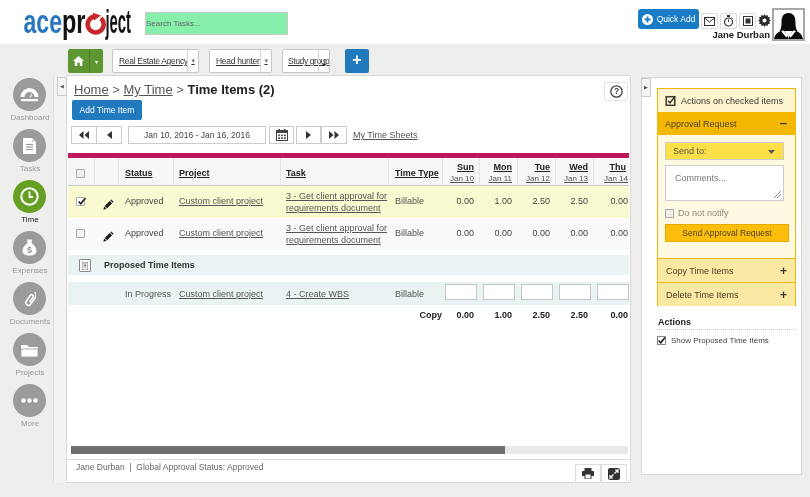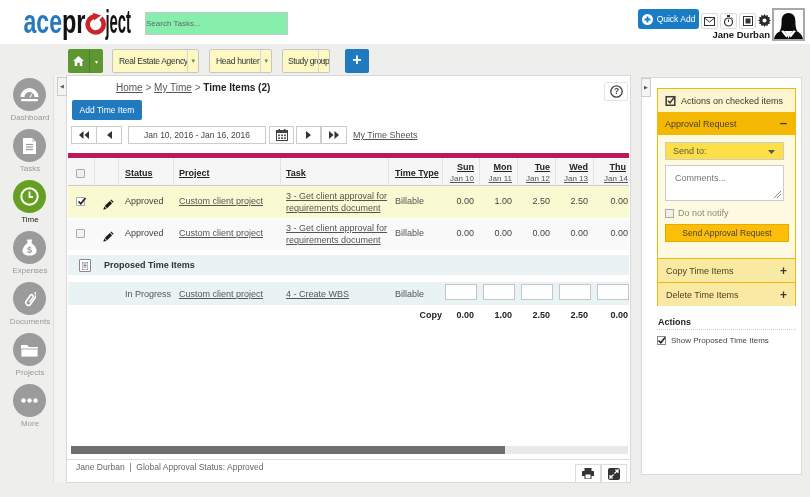--- a/index.html
+++ b/index.html
@@ -8,34 +8,34 @@
 .abs { position:absolute; }
 a { color:#555; text-decoration:underline; }
 
 #hdr { left:0; top:0; width:810px; height:44px; background:#fff; position:absolute; }
 #srch { left:145px; top:12px; width:143px; height:23px; background:#86efac; border:1px solid #c9c9c9; color:#666; font-size:8px; line-height:21px; padding-left:0; }
 #qadd { left:638px; top:9px; width:61px; height:20px; background:#1B7CC6; border-radius:3px; color:#fff; font-size:8.5px; line-height:20px; text-align:center; }
 .hicon { top:13px; width:17px; height:16px; border:1px solid #dcdcdc; border-radius:2px; background:#fff; display:flex; align-items:center; justify-content:center; }
 #janedurban { left:680px; top:29px; width:90px; text-align:right; font-size:9.5px; font-weight:bold; color:#1a1a1a; }
 #avatar { left:772px; top:8px; width:33px; height:33px; border:2px solid #A8A8A8; background:#fff; overflow:hidden; }
 
-.tab { top:49px; height:24px; background:#fef9c3; border:1px solid #c6c6c6; border-radius:2px; font-size:8.5px; letter-spacing:-0.3px; color:#333; display:flex; align-items:center; white-space:nowrap; overflow:hidden; }
+.tab { top:49px; height:24px; background:#ffffff; border:1px solid #c6c6c6; border-radius:2px; font-size:8.5px; letter-spacing:-0.3px; color:#333; display:flex; align-items:center; white-space:nowrap; overflow:hidden;text-decoration:underline; }
 .tab .cap { padding:0 2px 0 6px; flex:1; min-width:0; }
 .tab .arr { border-left:1px solid #d5d5d5; align-self:stretch; display:flex; align-items:center; justify-content:center; width:11px; flex:none; color:#777; font-size:7px; }
 #homebtn { left:68px; top:49px; width:35px; height:24px; background:#5E9732; border-radius:2px; display:flex; }
 #homebtn .hl { width:21px; display:flex; align-items:center; justify-content:center; }
 #homebtn .hr { width:14px; border-left:1px solid #4D7D28; display:flex; align-items:center; justify-content:center; color:#fff; font-size:6px; }
 #plusbtn { left:345px; top:49px; width:24px; height:24px; background:#2179BE; border-radius:2px; color:#fff; font-size:16px; line-height:22px; text-align:center; font-weight:bold; }
 
 .scirc { left:13px; width:33px; height:33px; border-radius:50%; background:#9B9B9B; display:flex; align-items:center; justify-content:center; }
 .slbl { left:0; width:60px; text-align:center; font-size:8px; color:#999; }
 
 #main { left:66px; top:75px; width:565px; height:408px; background:#fff; border:1px solid #D9D9D9; position:absolute; }
 .sidetab { z-index:5; width:10px; height:19px; background:#F4F4F2; border:1px solid #ccc; color:#555; font-size:5px; line-height:17px; text-align:center; }
-#crumb { left:7px; top:6px; font-size:10px; color:#666;margin-left:42px; }
+#crumb { left:7px; top:6px; font-size:13px; color:#666; }
 #crumb b { color:#222; }
 #helpbtn { left:537px; top:6px; width:24px; height:19px; border:1px solid #e3e3e3; border-radius:2px; display:flex; align-items:center; justify-content:center; }
 #addbtn { left:5px; top:24px; width:70px; height:20px; background:#2179BE; border-radius:2px; color:#fff; font-size:8.5px; line-height:20px; text-align:center; }
 .navbtn { top:50px; height:18px; background:#fff; border:1px solid #ccc; color:#333; display:flex; align-items:center; justify-content:center; }
 #datebox { left:61px; top:50px; width:138px; height:18px; border:1px solid #ccc; font-size:8.5px; color:#444; text-align:center; line-height:16px; }
 #mts { left:286px; top:54px; font-size:9px; color:#555; }
 
 .trow { position:absolute; left:1px; width:561px; }
 .tcell { position:absolute; font-size:9px; color:#444; top:0; }
 .daynum { position:absolute; font-size:9px; color:#444; top:0; text-align:right; }

